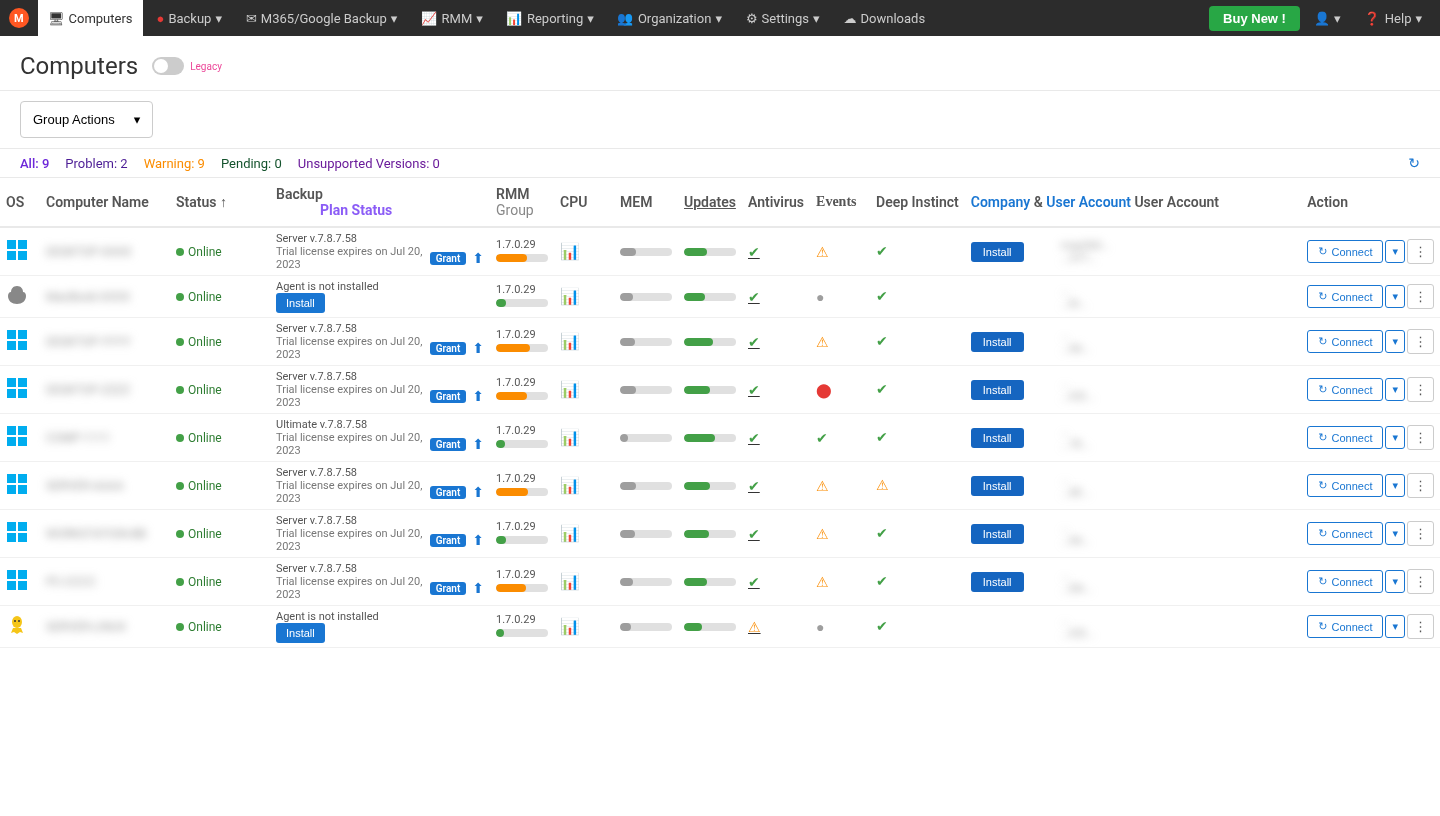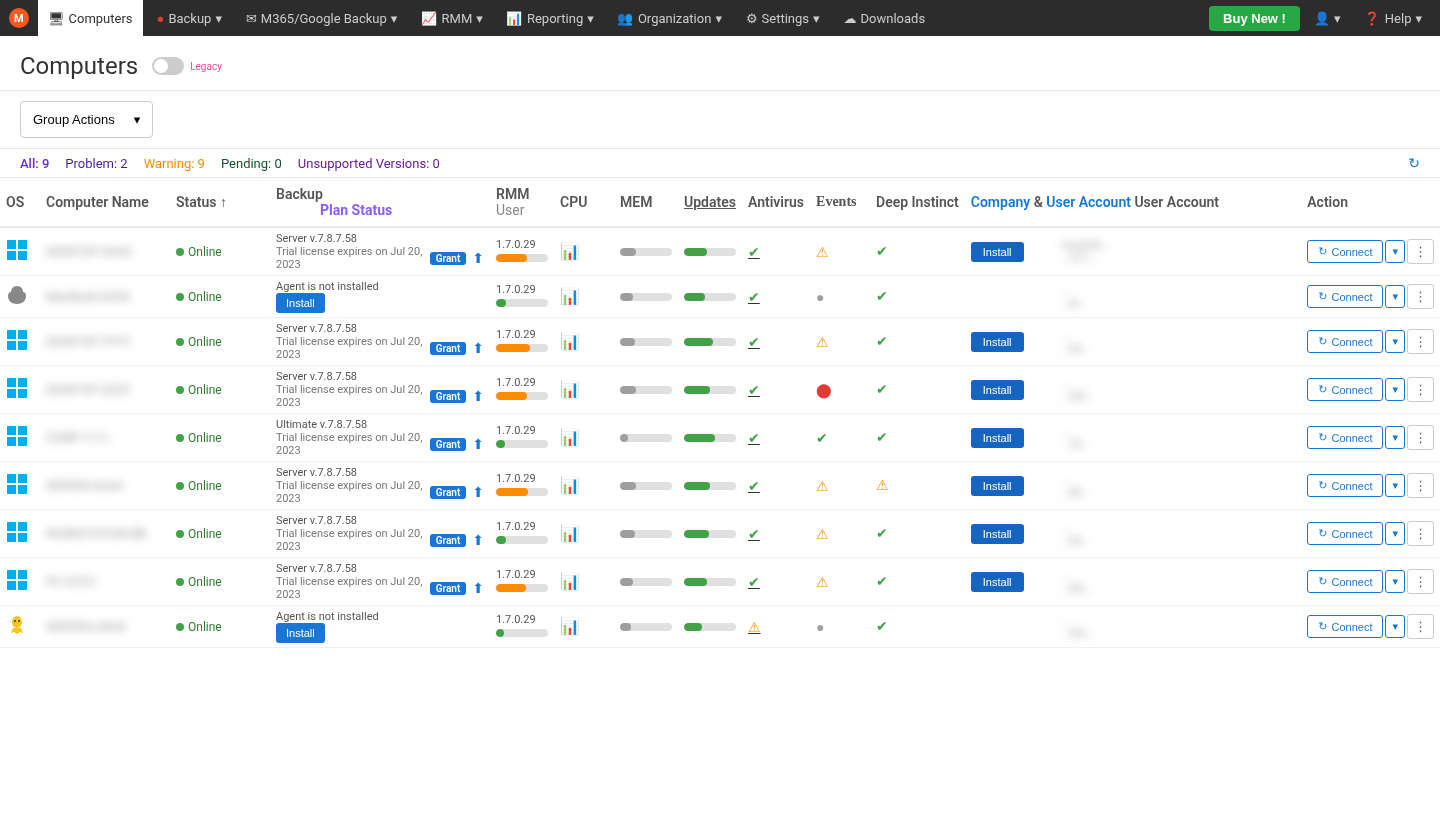--- a/index.html
+++ b/index.html
@@ -260,21 +260,21 @@
         <tr>
           <th class="col-os">OS</th>
           <th class="col-name sortable">Computer Name</th>
           <th class="col-status sortable">Status ↑</th>
           <th class="col-backup">
             <div>Backup</div>
             <div style="font-weight:700;color:#8b5cf6;margin-left:44px;">Plan Status</div>
           </th>
           <th class="col-rmm">
             <div>RMM</div>
-            <div style="font-weight:400;color:#888;">User</div>
+            <div style="font-weight:400;color:#888;">Group</div>
           </th>
           <th class="col-cpu">CPU</th>
           <th class="col-mem">MEM</th>
           <th class="col-updates">Updates</th>
           <th class="col-antivirus">Antivirus</th>
           <th class="col-events">Events</th>
           <th class="col-deepinstinct">Deep Instinct</th>
           <th colspan="2">
             <span style="color:#1976d2;cursor:pointer;">Company</span>
             <span> &amp; </span>

